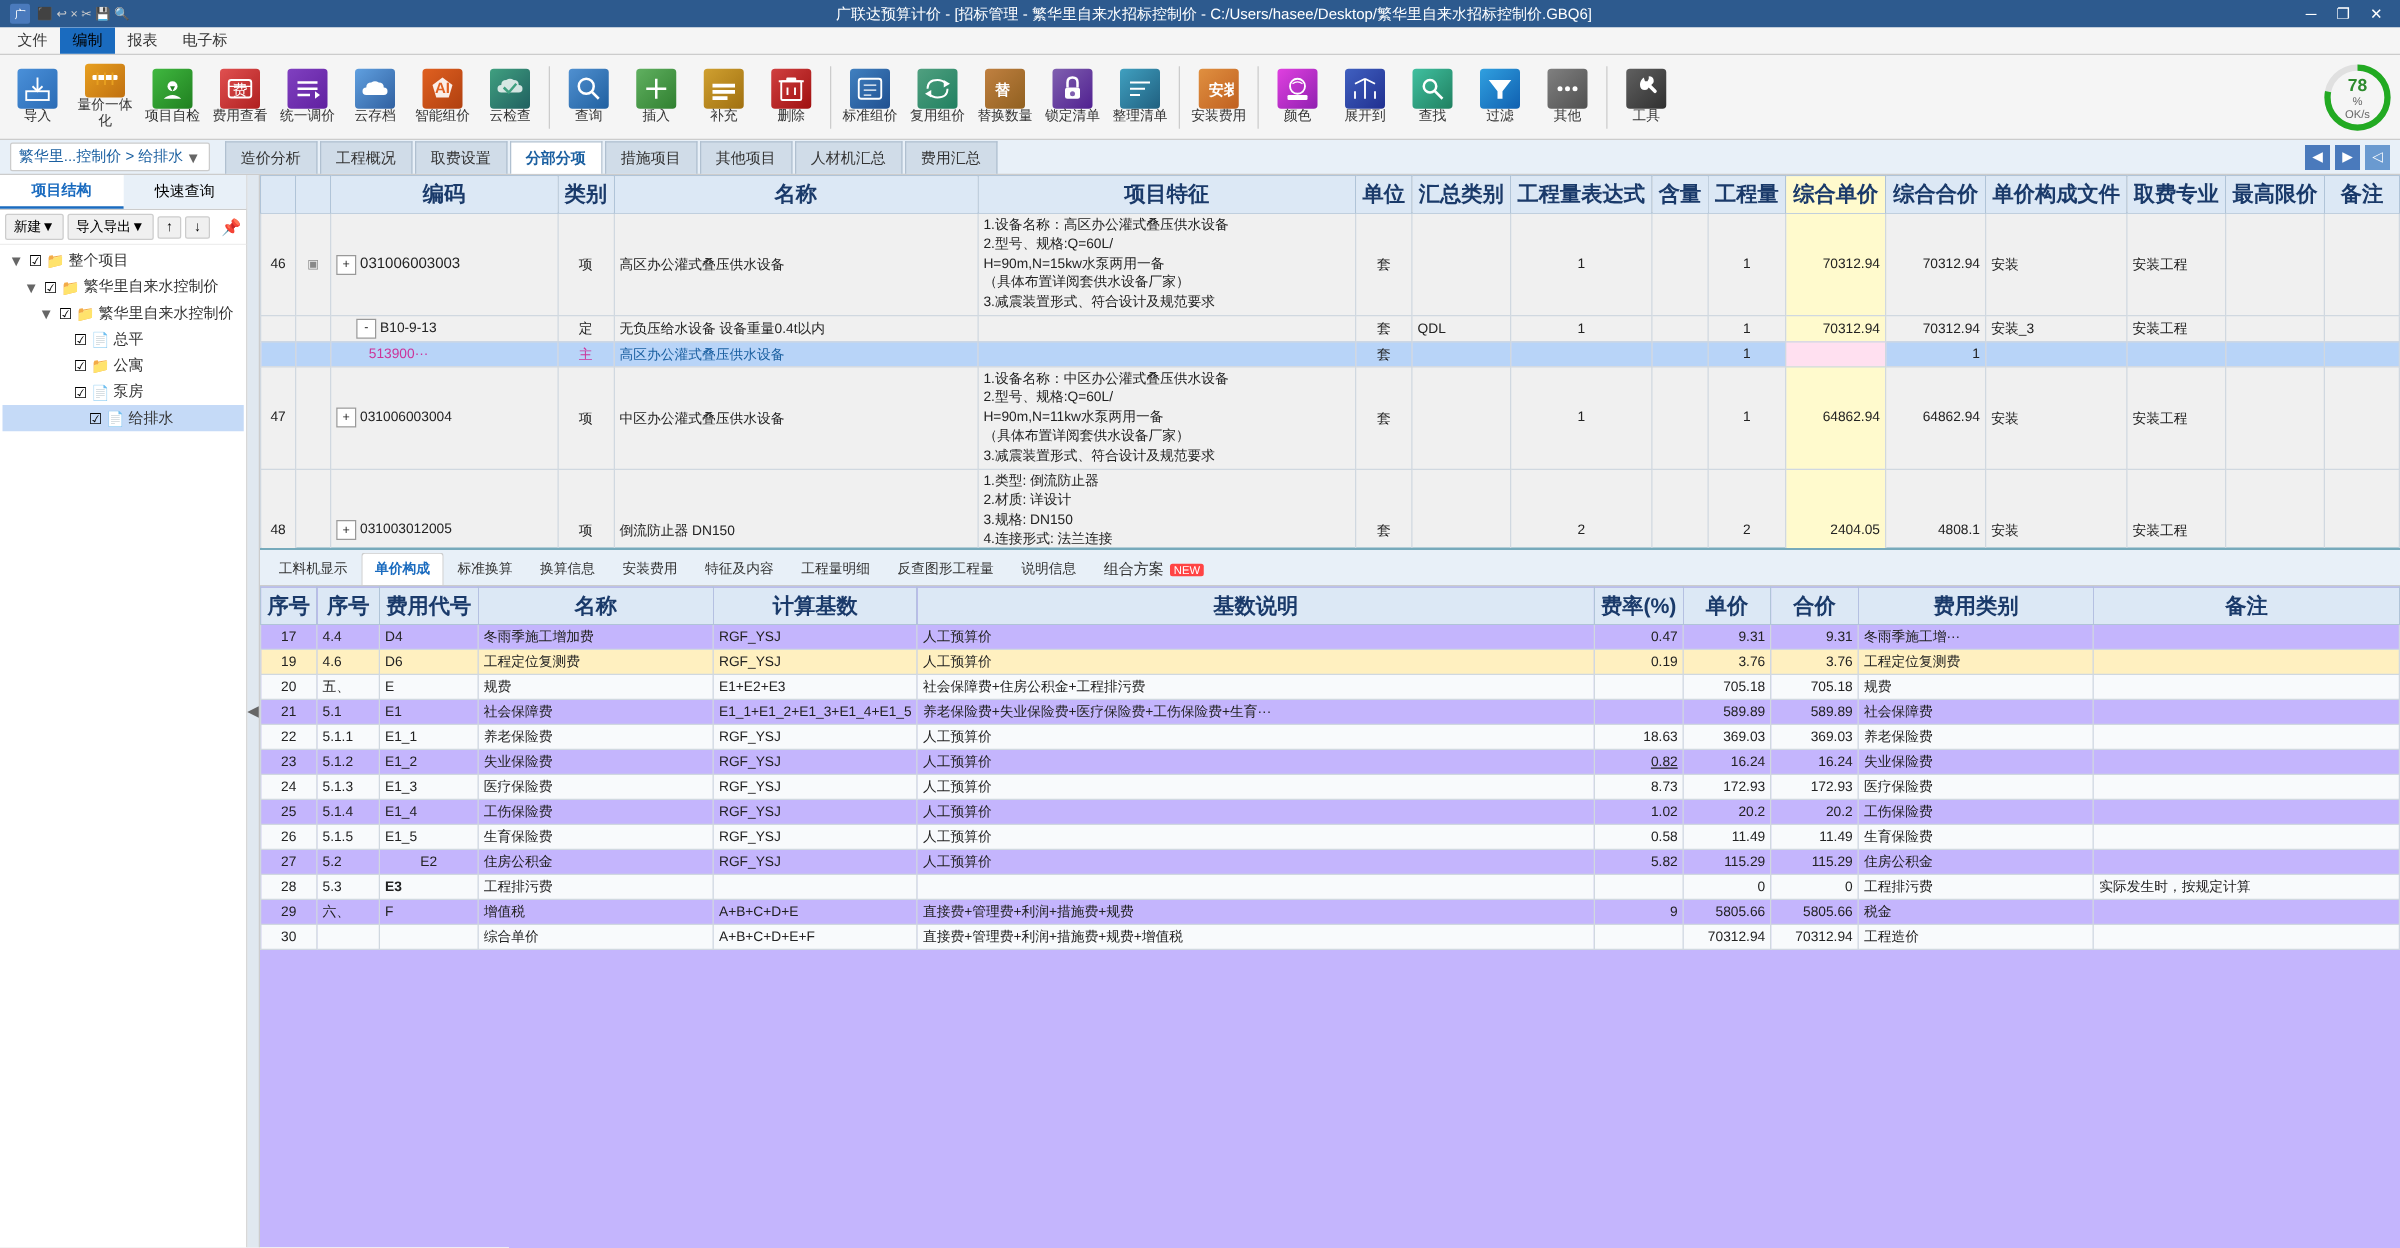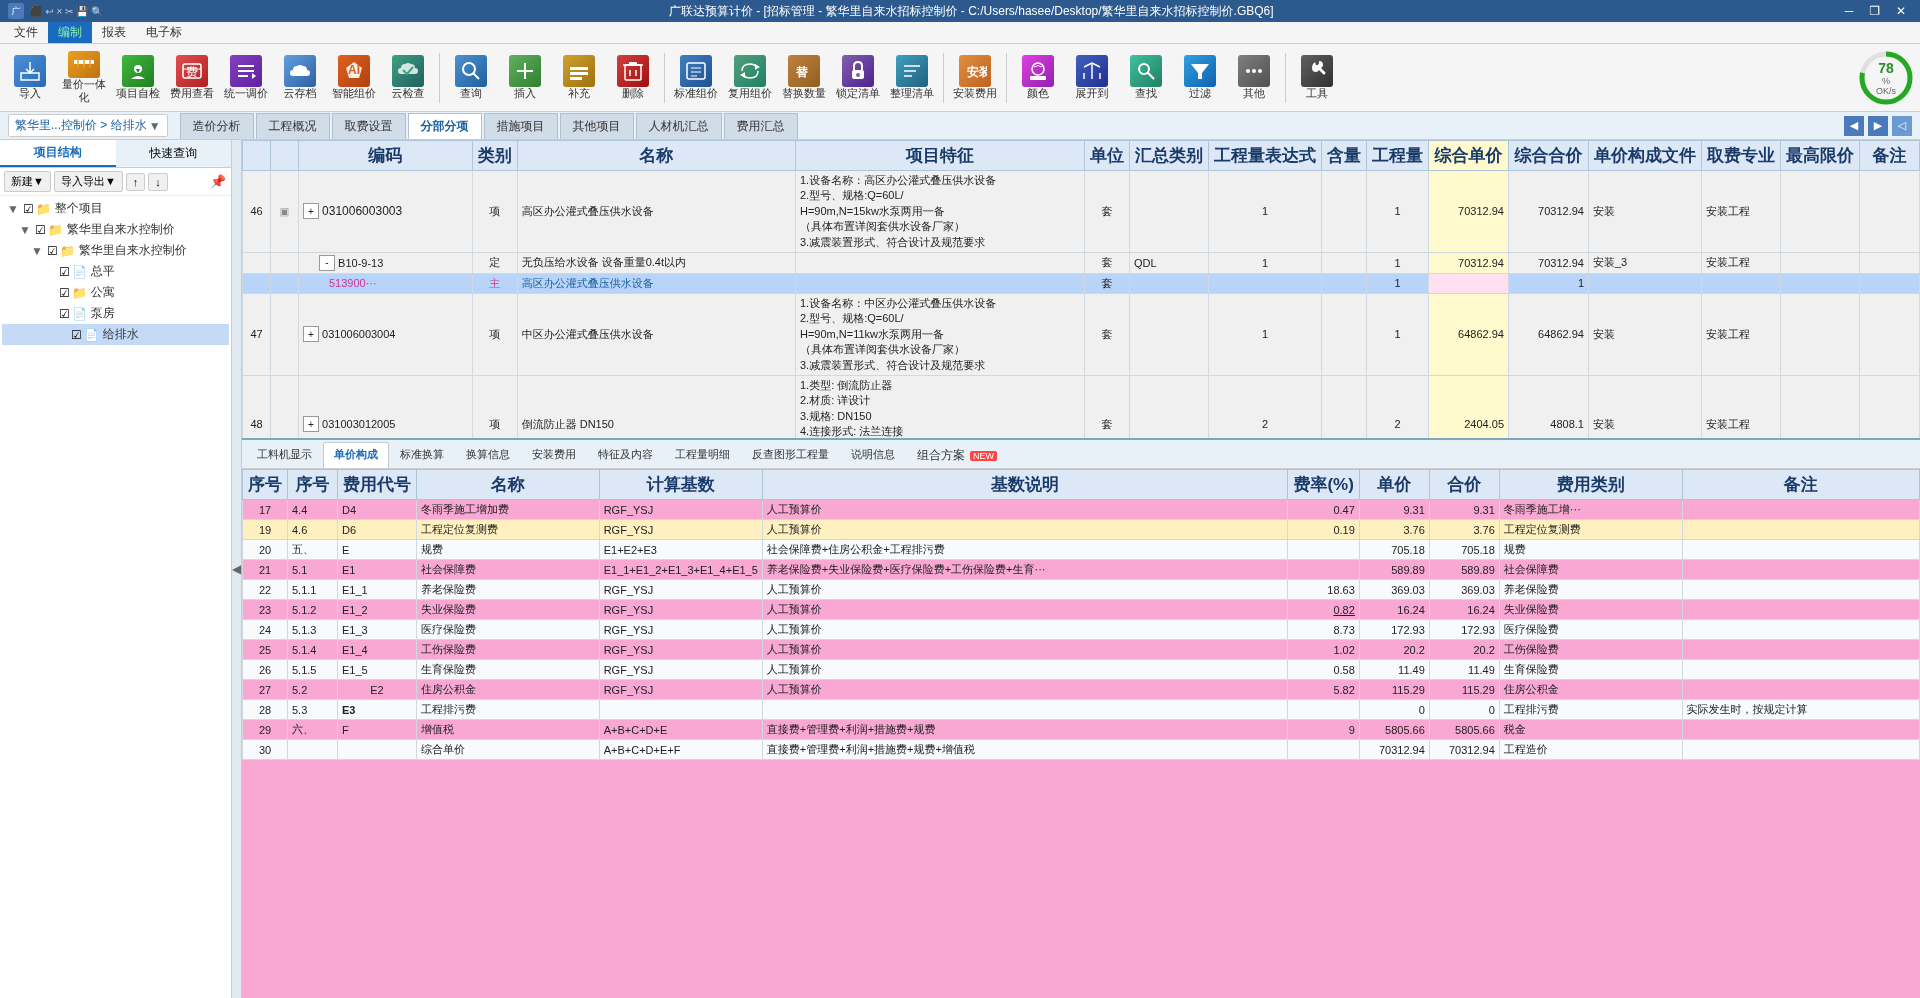--- a/index.html
+++ b/index.html
@@ -8,21 +8,21 @@
     
     .title-bar { background: #2d5a8e; height: 22px; display: flex; align-items: center; justify-content: space-between; padding: 0 8px; color: white; font-size: 11px; }
     .title-bar .title-text { flex: 1; text-align: center; }
     .title-controls { display: flex; gap: 4px; }
     .title-icons { display: flex; align-items: center; gap: 2px; }
     .title-icon { width: 16px; height: 16px; background: #4a7abc; border-radius: 2px; display: flex; align-items: center; justify-content: center; color: white; font-size: 9px; cursor: pointer; }
 
     
     .menu-bar { background: #f5f5f5; height: 22px; display: flex; align-items: center; padding: 0 4px; border-bottom: 1px solid #ccc; }
     .menu-item { padding: 2px 10px; cursor: pointer; font-size: 12px; color: #333; }
-    .menu-item.active { background: #1a6bbf; color: #86efac; }
+    .menu-item.active { background: #1a6bbf; color: #000000; }
 
     
     .toolbar { background: #f5f5f5; height: 68px; display: flex; align-items: center; padding: 2px 4px; border-bottom: 1px solid #ccc; gap: 2px; }
     .toolbar-btn { display: flex; flex-direction: column; align-items: center; justify-content: center; width: 52px; height: 60px; cursor: pointer; border: 1px solid transparent; border-radius: 3px; padding: 2px; }
     .toolbar-btn .btn-icon { width: 32px; height: 32px; display: flex; align-items: center; justify-content: center; }
     .toolbar-btn .btn-label { font-size: 11px; color: #333; text-align: center; line-height: 1.2; }
     .progress-circle { width: 60px; height: 60px; position: relative; display: flex; align-items: center; justify-content: center; }
     .progress-circle svg { position: absolute; top: 0; left: 0; transform: rotate(-90deg); }
     .progress-text { font-size: 14px; font-weight: bold; color: #2d8a2d; }
     .progress-sub { font-size: 9px; color: #666; }
@@ -33,21 +33,21 @@
     .tabs-area { display: flex; align-items: center; gap: 0; margin-left: 8px; }
     .tab { padding: 4px 12px; background: #d0dce8; border: 1px solid #b0c0d0; border-bottom: none; cursor: pointer; font-size: 12px; color: #333; margin-right: 2px; }
     .tab.active { background: white; font-weight: bold; color: #1a5fa0; }
     .nav-right { margin-left: auto; display: flex; gap: 4px; }
     .nav-btn { width: 20px; height: 20px; background: #4a7abc; color: white; border: none; cursor: pointer; display: flex; align-items: center; justify-content: center; font-size: 11px; }
 
     
     .main-layout { display: flex; height: calc(998px - 22px - 22px - 68px - 28px); }
 
     
-    .sidebar { width: 232px; background: white; border-right: 1px solid #ccc; display: flex; flex-direction: column; }
+    .sidebar { width: 198px; background: white; border-right: 1px solid #ccc; display: flex; flex-direction: column; }
     .sidebar-tabs { display: flex; border-bottom: 1px solid #ccc; }
     .sidebar-tab { flex: 1; padding: 4px 8px; background: #e8f0f8; border: none; cursor: pointer; font-size: 12px; text-align: center; }
     .sidebar-tab.active { background: white; border-bottom: 2px solid #1a6bbf; font-weight: bold; color: #1a6bbf; }
     .sidebar-toolbar { display: flex; align-items: center; padding: 3px 4px; gap: 3px; border-bottom: 1px solid #eee; }
     .sidebar-tool-btn { padding: 2px 6px; font-size: 11px; background: #f0f0f0; border: 1px solid #ccc; cursor: pointer; border-radius: 2px; }
     .sidebar-tree { flex: 1; overflow: auto; padding: 2px; }
     .tree-item { display: flex; align-items: center; padding: 2px 4px; cursor: pointer; gap: 3px; }
     .tree-item.selected { background: #c5daf7; }
     .tree-expand { width: 14px; height: 14px; display: flex; align-items: center; justify-content: center; color: #666; cursor: pointer; }
     .tree-label { font-size: 12px; color: #333; }
@@ -64,21 +64,21 @@
     .row-num { background: #f0f0f0; color: #666; text-align: center; width: 28px; }
     .expand-btn { width: 16px; height: 16px; display: inline-flex; align-items: center; justify-content: center; border: 1px solid #999; cursor: pointer; font-size: 10px; background: white; }
 
     
     .bottom-tabs { display: flex; background: #e8f0f8; border-bottom: 1px solid #ccc; padding: 0 4px; }
     .bottom-tab { padding: 4px 10px; cursor: pointer; font-size: 11px; color: #333; border: 1px solid transparent; border-bottom: none; margin-top: 2px; border-radius: 3px 3px 0 0; }
     .bottom-tab.active { background: white; border-color: #ccc; font-weight: bold; color: #1a6bbf; }
     .new-badge { background: #ff4444; color: white; font-size: 9px; padding: 0 3px; border-radius: 2px; margin-left: 2px; }
 
     
-    .bottom-table-wrap { flex: 1; overflow: auto; background: #f9a8d4; }
+    .bottom-table-wrap { flex: 1; overflow: auto; background: #c4b5fd; }
 
     
     .collapse-handle { width: 10px; background: #e0e8f0; border-right: 1px solid #ccc; display: flex; align-items: center; justify-content: center; cursor: pointer; color: #666; font-size: 10px; }
 
     
     .icon-box { width: 30px; height: 30px; display: flex; align-items: center; justify-content: center; }
     .icon-import { background: linear-gradient(135deg, #4a90d9, #2a6bb5); border-radius: 3px; }
     .icon-measure { background: linear-gradient(135deg, #e8a020, #c07010); border-radius: 3px; }
     .icon-self { background: linear-gradient(135deg, #40b840, #208020); border-radius: 3px; }
     .icon-fee { background: linear-gradient(135deg, #e05050, #b02020); border-radius: 3px; }

